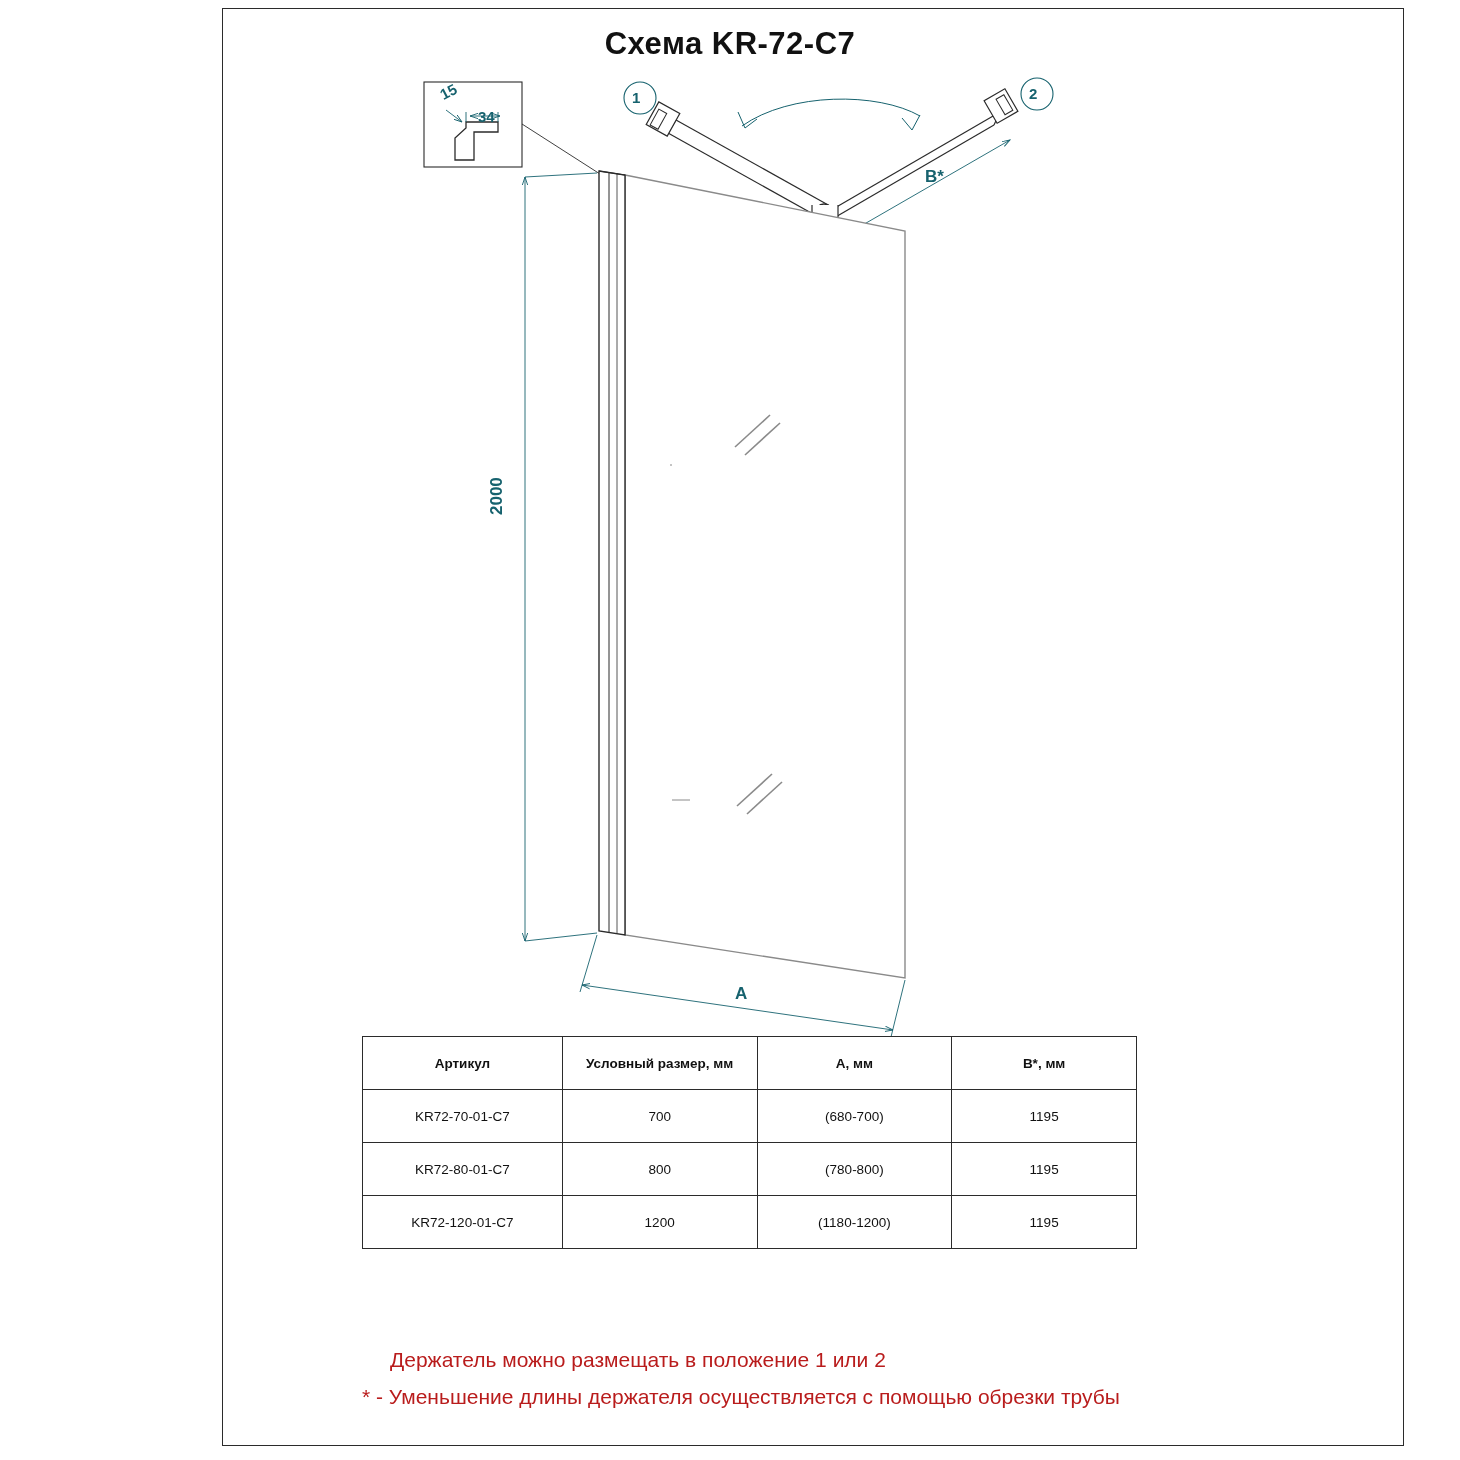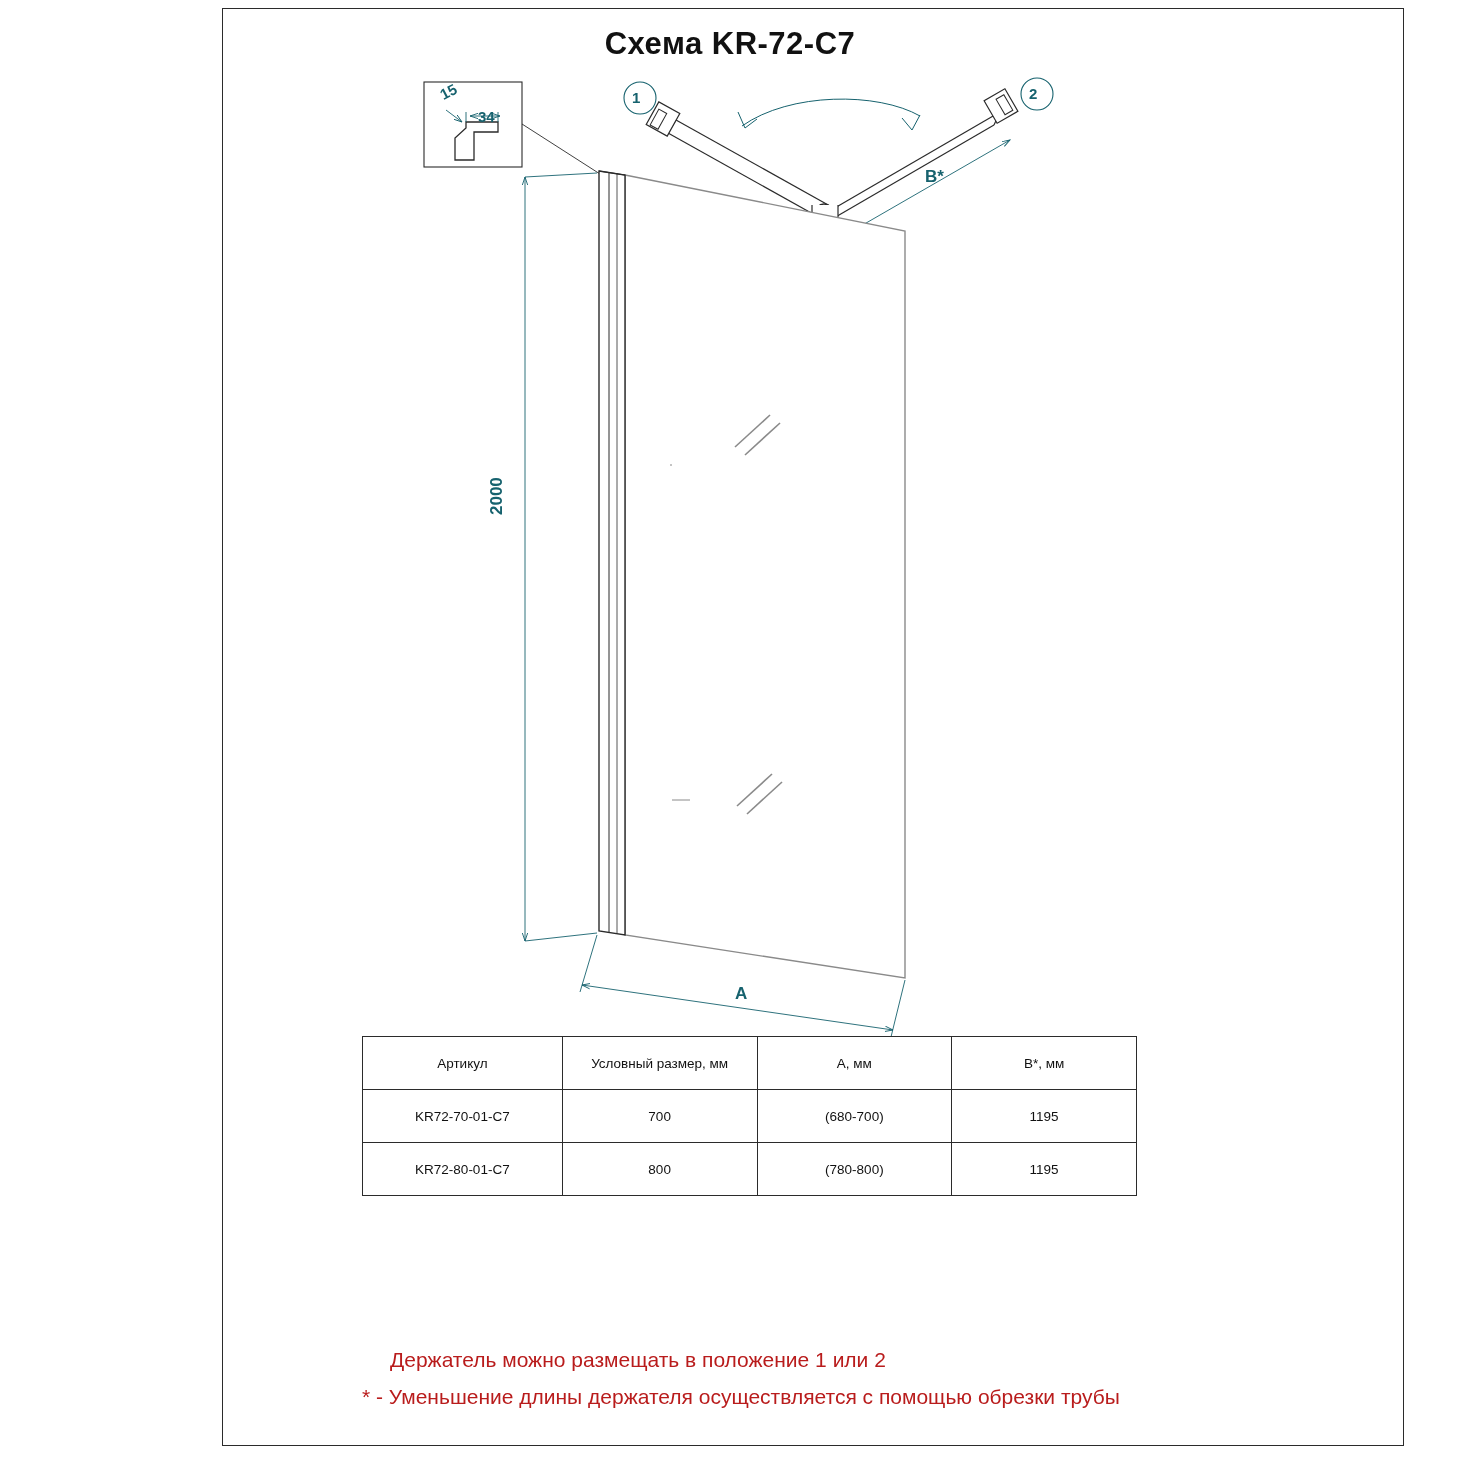--- a/index.html
+++ b/index.html
@@ -60,21 +60,21 @@
     font-size: 13.5px;
   }
   #spec-table th, #spec-table td {
     border: 1px solid #2b2b2b;
     text-align: center;
     height: 50px;
     font-weight: 400;
     color: #111;
   }
   #spec-table th {
-    font-weight: 400;
+    font-weight: 700;
     font-size: 13.5px;
     margin-top: 40px;
   }
   #spec-table col.c0 { width: 200px; }
   #spec-table col.c1 { width: 195px; }
   #spec-table col.c2 { width: 195px; }
   #spec-table col.c3 { width: 185px; }
 
   .note {
     position: absolute;
@@ -234,19 +234,25 @@
         <td>700</td>
         <td>(680-700)</td>
         <td>1195</td>
       </tr>
       <tr>
         <td>KR72-80-01-C7</td>
         <td>800</td>
         <td>(780-800)</td>
         <td>1195</td>
       </tr>
+      <tr>
+        <td>KR72-120-01-C7</td>
+        <td>1200</td>
+        <td>(1180-1200)</td>
+        <td>1195</td>
+      </tr>
     </tbody>
   </table>
 
   <div class="note" id="note1">Держатель можно размещать в положение 1 или 2</div>
   <div class="note" id="note2">* - Уменьшение длины держателя осуществляется с помощью обрезки трубы</div>
 
 </div>
 
 </body></html>

